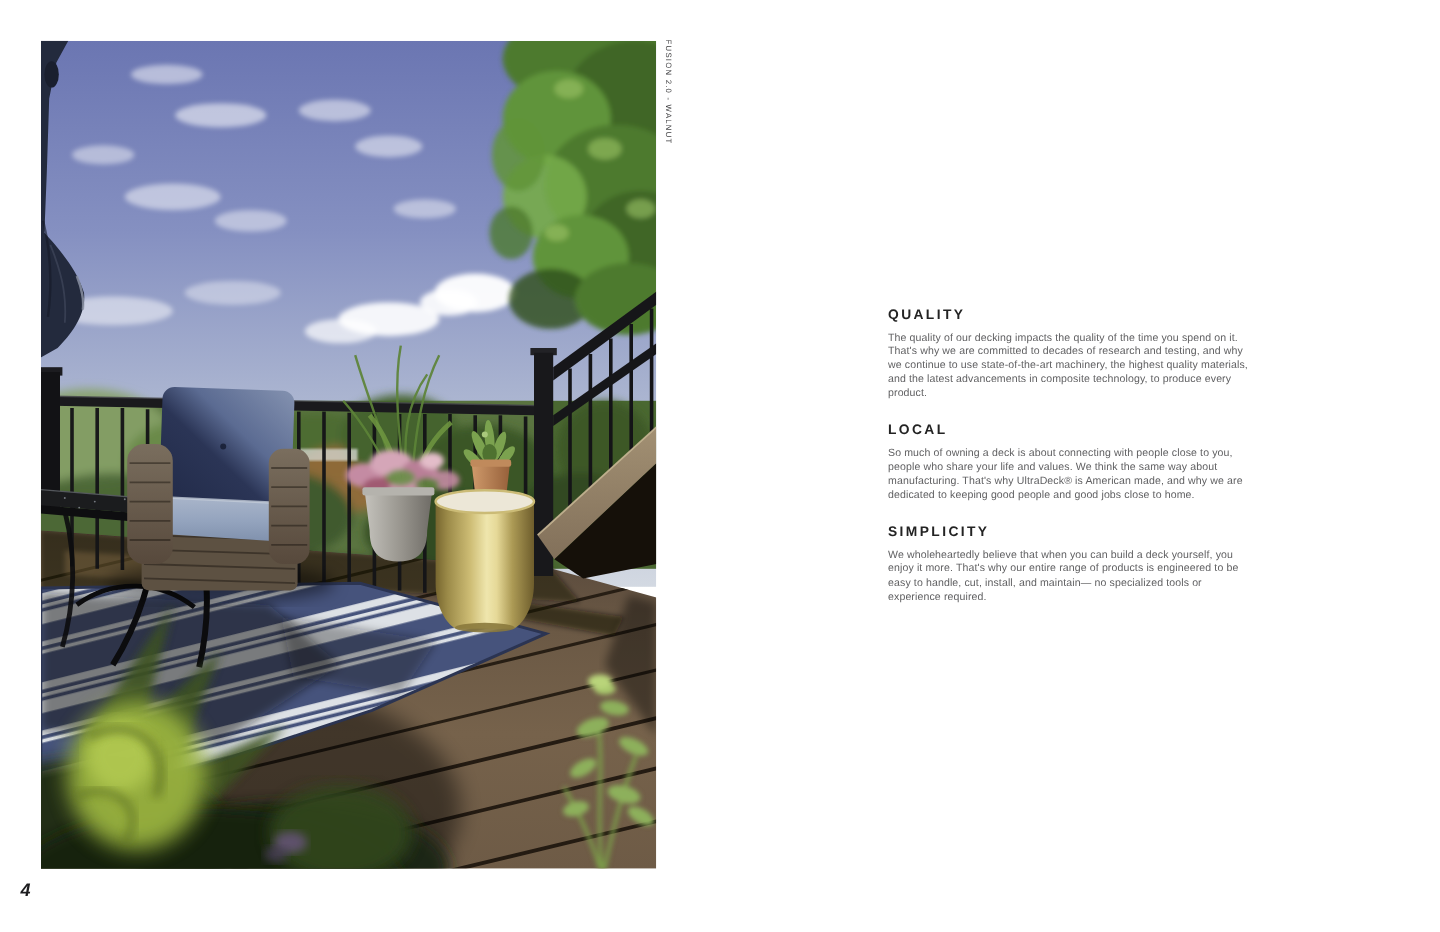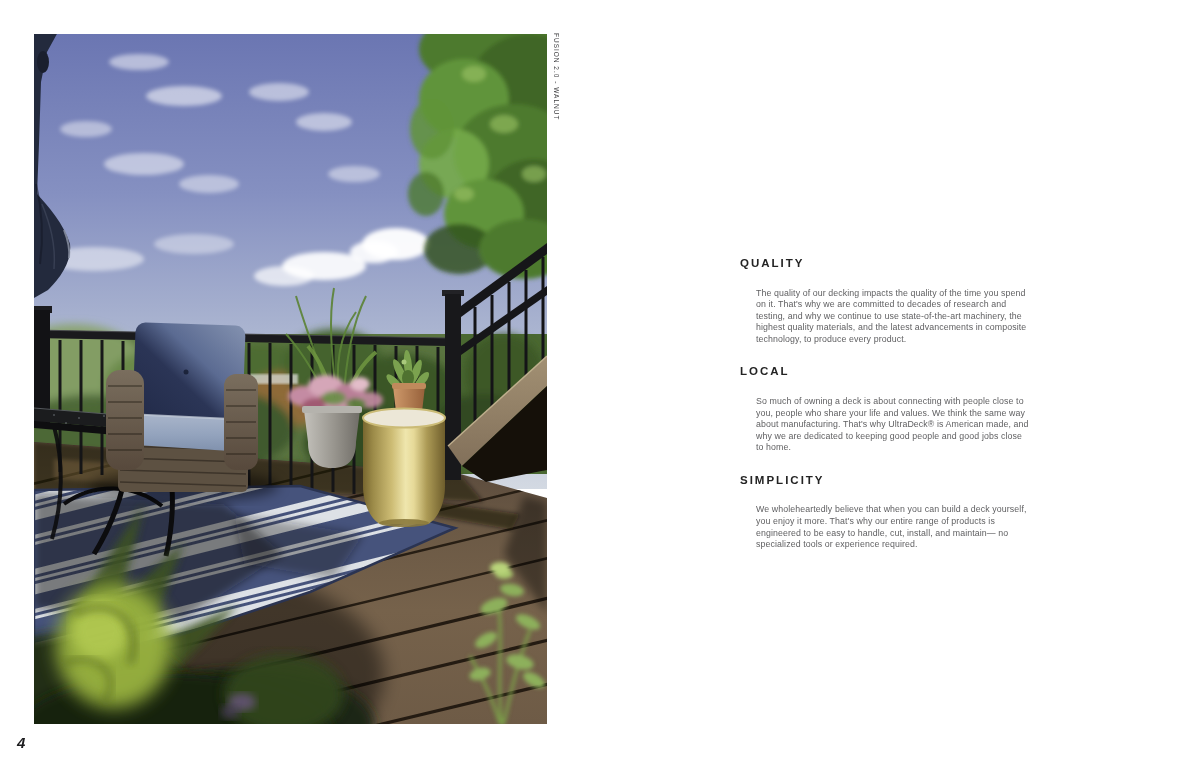--- a/index.html
+++ b/index.html
@@ -7,21 +7,21 @@
         font-family:"Liberation Sans", sans-serif;}
   .photo{position:absolute;left:34px;top:34px;width:513px;height:690px;overflow:hidden;}
   .photo svg{display:block;}
   .vcaption{position:absolute;left:560px;top:33px;transform:rotate(90deg);transform-origin:0 0;
             font-size:6.5px;letter-spacing:1px;color:#3f3f41;white-space:nowrap;
             font-weight:500;}
   .copy{position:absolute;left:740px;top:256px;width:308px;}
   .section{margin:0 0 19px 0;}
   .section h2{margin:0 0 4px 0;font-size:11.5px;font-weight:700;letter-spacing:2px;
               color:#232323;line-height:1.35;}
-  .section p{margin:16px;font-size:8.8px;line-height:11.6px;color:#606062;letter-spacing:0.1px;}
+  .section p{margin:0;font-size:8.8px;line-height:11.6px;color:#606062;letter-spacing:0.1px;}
   .pagenum{position:absolute;font-size:15px;font-weight:700;font-style:italic;color:#1d1d1f;}
   .pagenum.left{left:17px;top:734px;}
   .pagenum.right{left:1163px;top:734px;}
 </style>
 </head>
 <body>
 
 <div class="page">
 
   <div class="photo">

